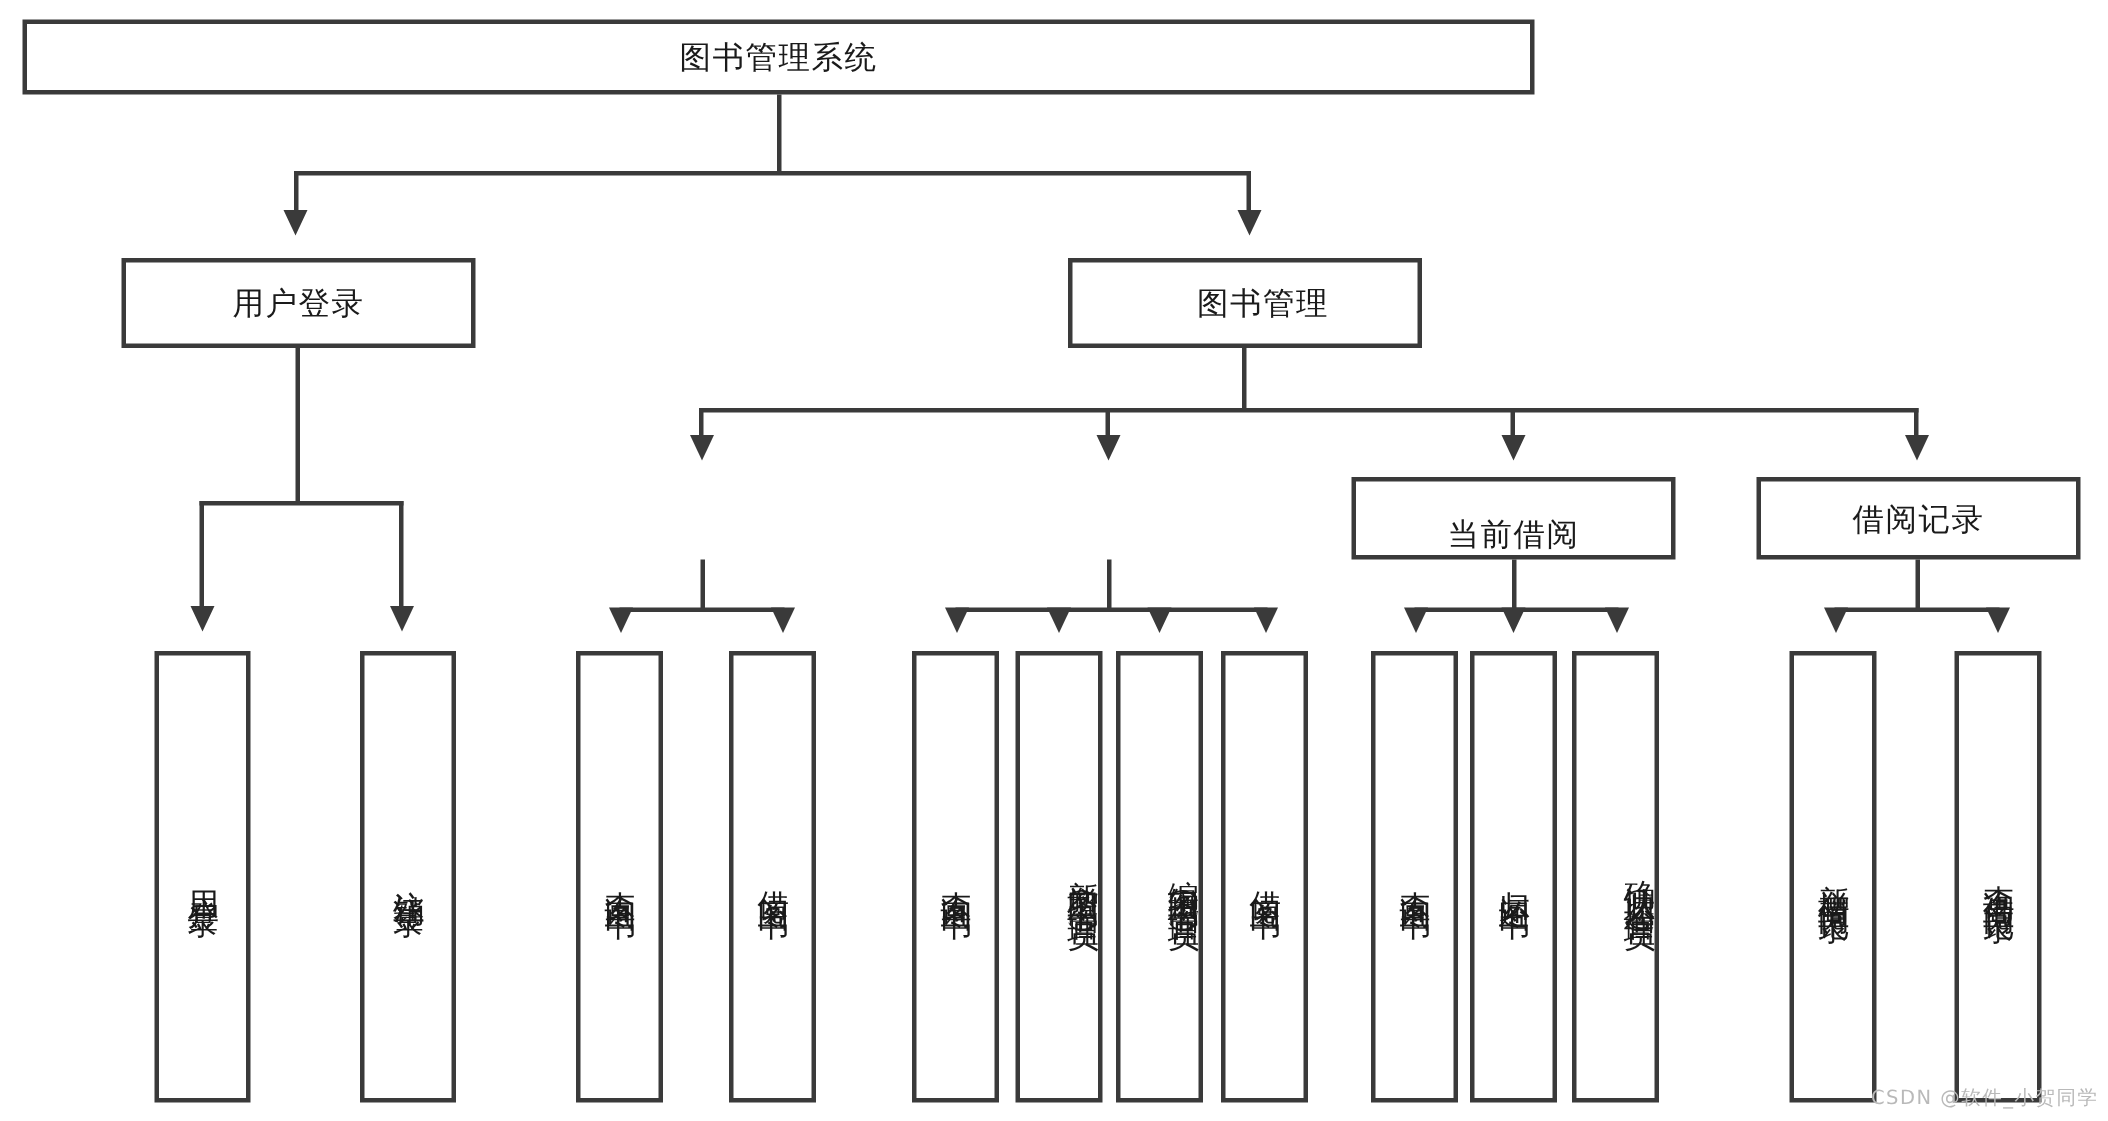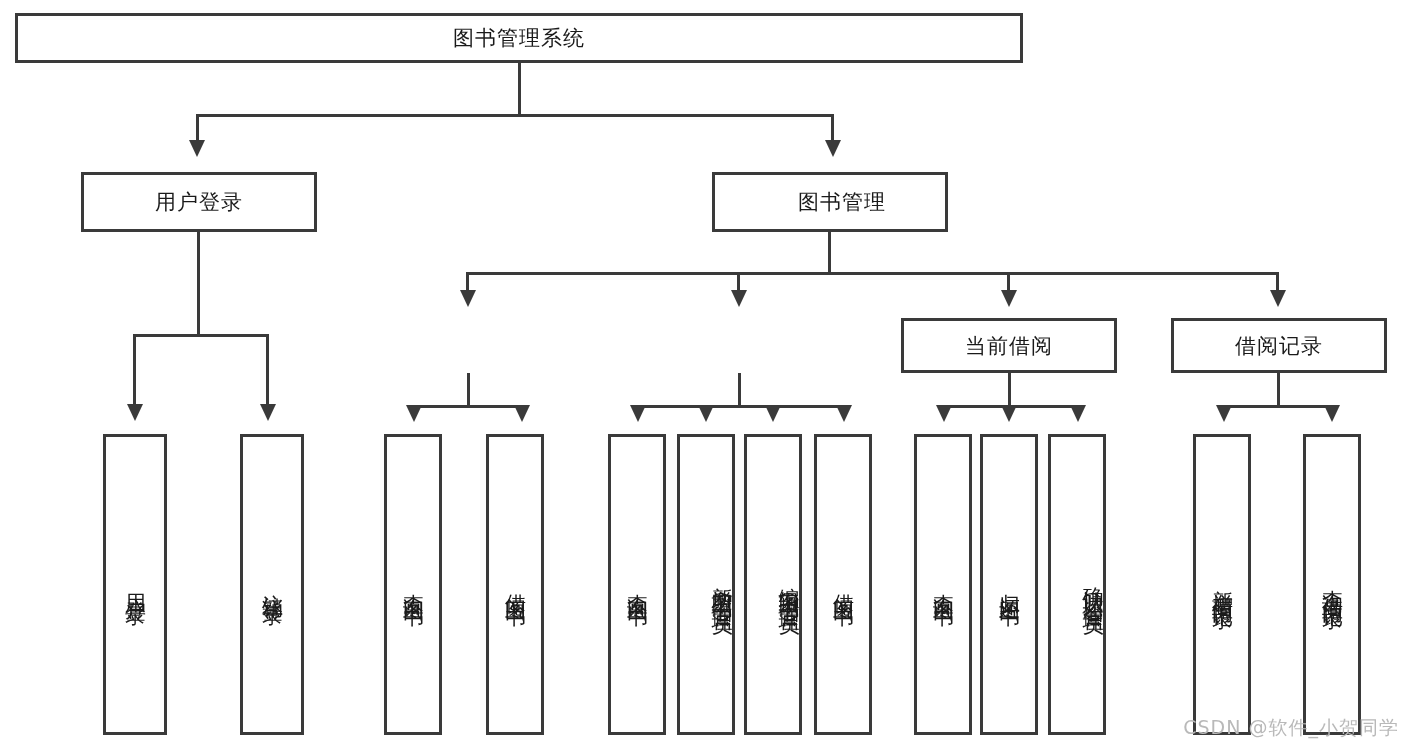--- a/index.html
+++ b/index.html
@@ -59,21 +59,21 @@
     width: 0;
     height: 0;
     border-left: 8px solid transparent;
     border-right: 8px solid transparent;
     border-top: 17px solid #3a3a3a;
   }
   .watermark {
     position: absolute;
     right: 6px;
     bottom: 6px;
-    font-size: 19px;
+    font-size: 13px;
     color: #b9b9b9;
     letter-spacing: 1px;
     white-space: nowrap;
   }
 </style>
 </head>
 <body>
 
 <div id="canvas">
 
@@ -108,21 +108,21 @@
   <div class="line hline" style="left:466px; top:272px; width:813px; height:3px;"></div>
   <div class="line vline" style="left:466px; top:272px; width:3px; height:22px;"></div>
   <div class="arrow" style="left:460px; top:290px;"></div>
   <div class="line vline" style="left:737px; top:272px; width:3px; height:22px;"></div>
   <div class="arrow" style="left:731px; top:290px;"></div>
   <div class="line vline" style="left:1007px; top:272px; width:3px; height:22px;"></div>
   <div class="arrow" style="left:1001px; top:290px;"></div>
   <div class="line vline" style="left:1276px; top:272px; width:3px; height:22px;"></div>
   <div class="arrow" style="left:1270px; top:290px;"></div>
 
-  <div class="node horiz" style="left:901px; top:318px; width:216px; height:55px;">
+  <div class="node horiz" style="left:901px; top:318px; width:216px; height:55px;align-items:flex-end;">
     <span>当前借阅</span>
   </div>
   <div class="node horiz" style="left:1171px; top:318px; width:216px; height:55px;align-items:center;">
     <span>借阅记录</span>
   </div>
 
   <div class="line vline" style="left:467px; top:373px; width:3px; height:34px;"></div>
   <div class="line hline" style="left:413px; top:405px; width:110px; height:3px;"></div>
   <div class="arrow" style="left:406px; top:405px;"></div>
   <div class="arrow" style="left:514px; top:405px;"></div>

